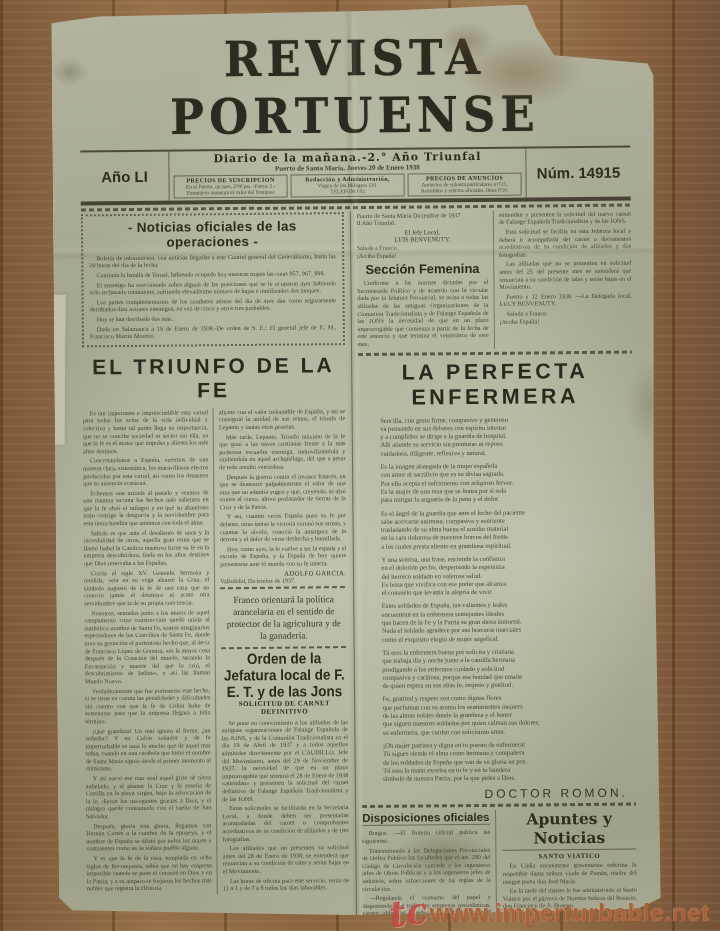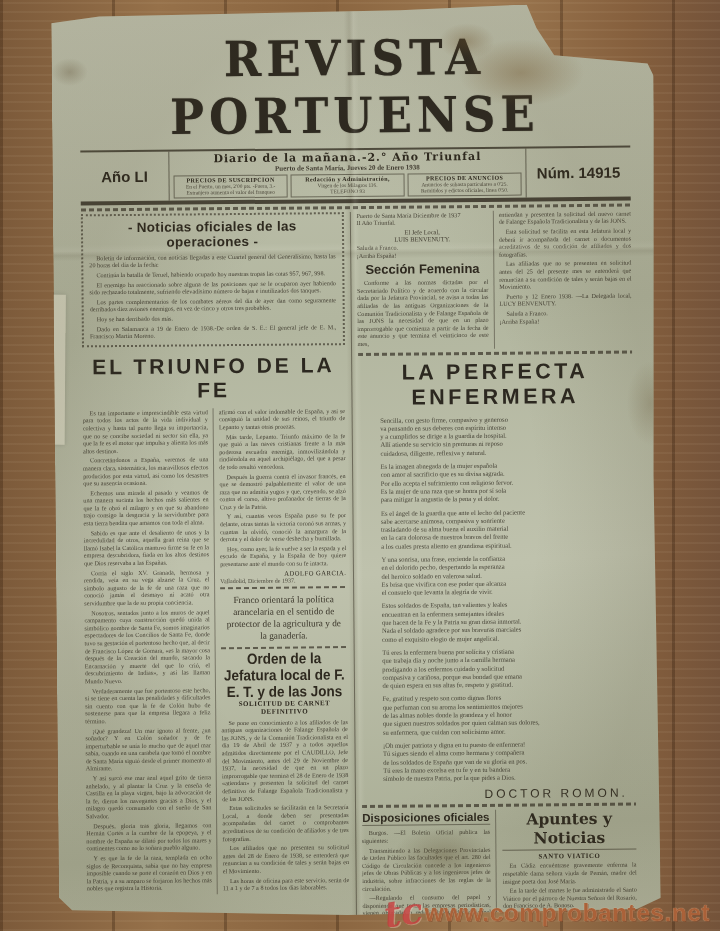--- a/index.html
+++ b/index.html
@@ -284,14 +284,14 @@
           </div>
         </div>
       </div>
     </div>
   </div>
   <div class="stains"></div>
 </div>
 
 <div class="watermark">
   <span class="wm-logo">tc</span>
-  <span class="wm-text">www.comprobantes.net</span>
+  <span class="wm-text">www.imperturbable.net</span>
 </div>
 
 </body></html>

